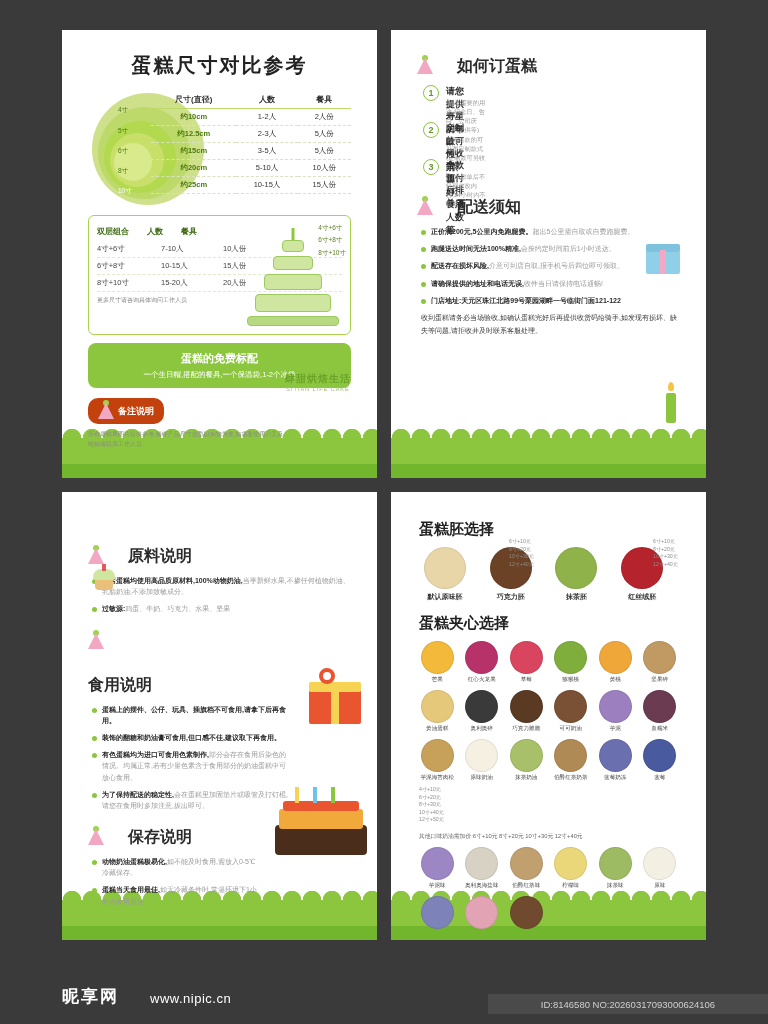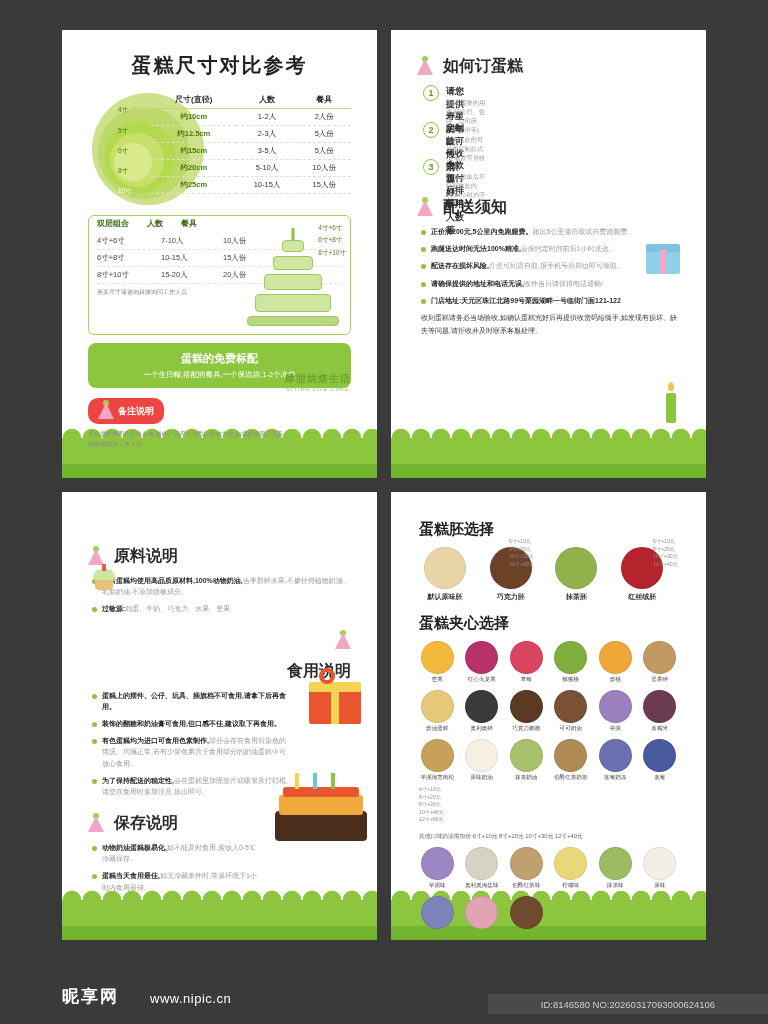--- a/index.html
+++ b/index.html
@@ -40,21 +40,21 @@
   }
   .wave-band2{
     position:absolute; left:0; bottom:0; width:100%; height:14px; background:#72b62e;
   }
   
   h1.main-title {
     font-size: 20px; letter-spacing: 2px; text-align: center;
     color: #222; font-weight: bold; margin-bottom: 12px;
   }
   .sec-title {
-    display: flex; align-items: flex-end; gap: 10px;
+    display: flex; align-items: flex-start; gap: 24px;
     font-size: 16px; font-weight: bold; color: #2b2b2b;
     margin: 4px 0 8px 0;
   }
   .sec-title .hat { flex: 0 0 auto; }
   
   .hat {
     width: 16px; height: 20px; position: relative; display:inline-block;
   }
   .hat .cone{
     position:absolute; bottom:2px; left:0;
@@ -78,21 +78,21 @@
     position: absolute; right: 0; top: 0; width: 200px;
     border-collapse: collapse; font-size: 7.5px; color: #333;
   }
   table.size-table th {
     font-size: 8px; color: #2e2e2e; font-weight: bold; padding: 3px 0;
     border-bottom: 1px solid #bcd96a;
   }
   table.size-table td { padding: 3px 0; text-align: center; border-bottom: 1px dashed #d8e3c0;}
   table.size-table td.lbl { color: #4a7a12; font-weight: bold; }
   .combo-box {
-    border: 1px solid #a9d24f; border-radius: 6px; padding: 2px 8px;
+    border: 1px solid #a9d24f; border-radius: 6px; padding: 10px 8px;
     position: relative; height: 120px; margin-bottom: 8px;
   }
   .combo-head { display:flex; gap:18px; font-size:8px; font-weight:bold; color:#3c6a0f; margin-bottom:4px;}
   .combo-row { display:flex; gap:12px; font-size:7.5px; color:#444; padding:3px 0; border-bottom:1px dashed #dfe9cd;}
   .combo-row span:nth-child(1){width:52px;}
   .combo-row span:nth-child(2){width:50px;}
   .combo-note { font-size:6px; color:#888; margin-top:4px; }
   .cake-ill { position:absolute; right:8px; top:10px; width:98px; height:104px;}
   .tier { position:absolute; background:#cfe6a1; border:1px solid #9ec95f; border-radius:4px; left:50%; transform:translateX(-50%);}
   .t1{ width:22px;height:12px; top:14px;}
@@ -103,21 +103,21 @@
   .candle{ position:absolute; left:50%; transform:translateX(-50%); top:2px; width:3px;height:12px;background:#8cc63e;}
   .side-tags { position:absolute; right:4px; top:6px; font-size:6.5px; color:#5a7f22; line-height:1.9;}
   .free-box {
     background:#8cc63e; border-radius:8px; color:#fff; padding:8px 10px; position:relative;
     margin-bottom: 10px;
   }
   .free-box .ttl{ font-size:11px; font-weight:bold; text-align:center; margin-bottom:3px;}
   .free-box .itm{ font-size:7.5px; text-align:center; line-height:1.5;}
   .remark-pill {
     display:inline-flex; align-items:center; gap:4px;
-    background:#ef4444; color:#fff; font-size:9px; font-weight:bold;
+    background:#c2410c; color:#fff; font-size:9px; font-weight:bold;
     border-radius:10px; padding:3px 10px; margin-bottom:5px;
   }
   .remark-txt { font-size:6px; color:#8a8a8a; line-height:1.7; width:200px;}
   .brand { position:absolute; right:26px; bottom:58px; text-align:center;}
   .brand .cn{ font-size:10px; color:#6ba32a; font-weight:bold; letter-spacing:1px;}
   .brand .en{ font-size:5.5px; color:#9bbd6d; letter-spacing:1px;}
   
   .steps { margin: 2px 0 10px 6px; }
   .step { display:flex; gap:7px; margin-bottom:9px; }
   .step .num {

